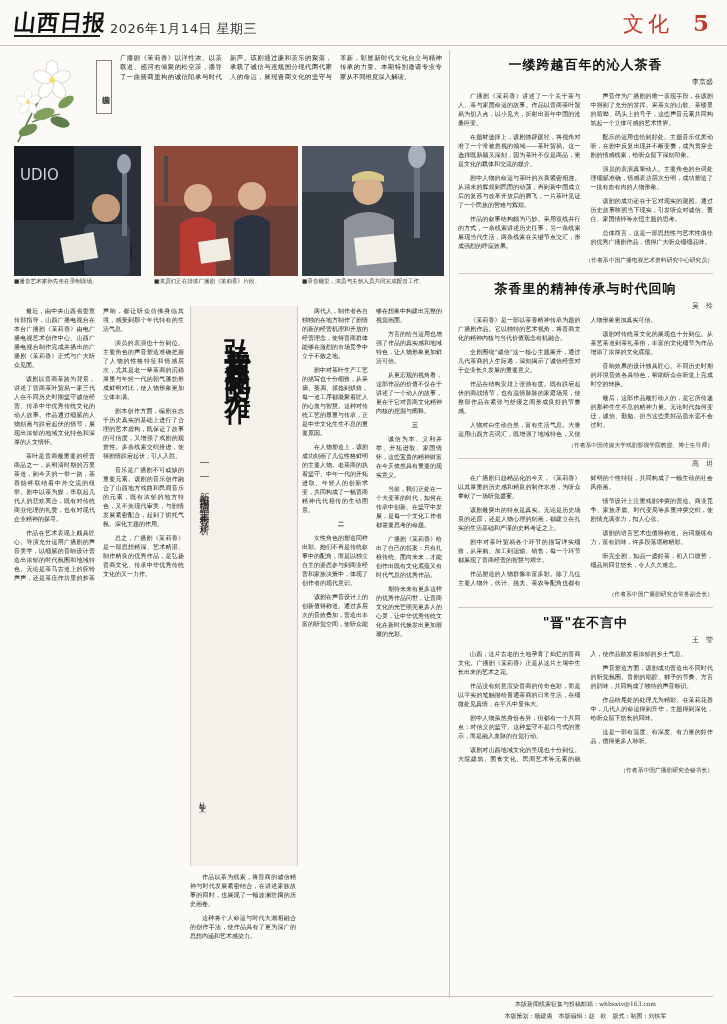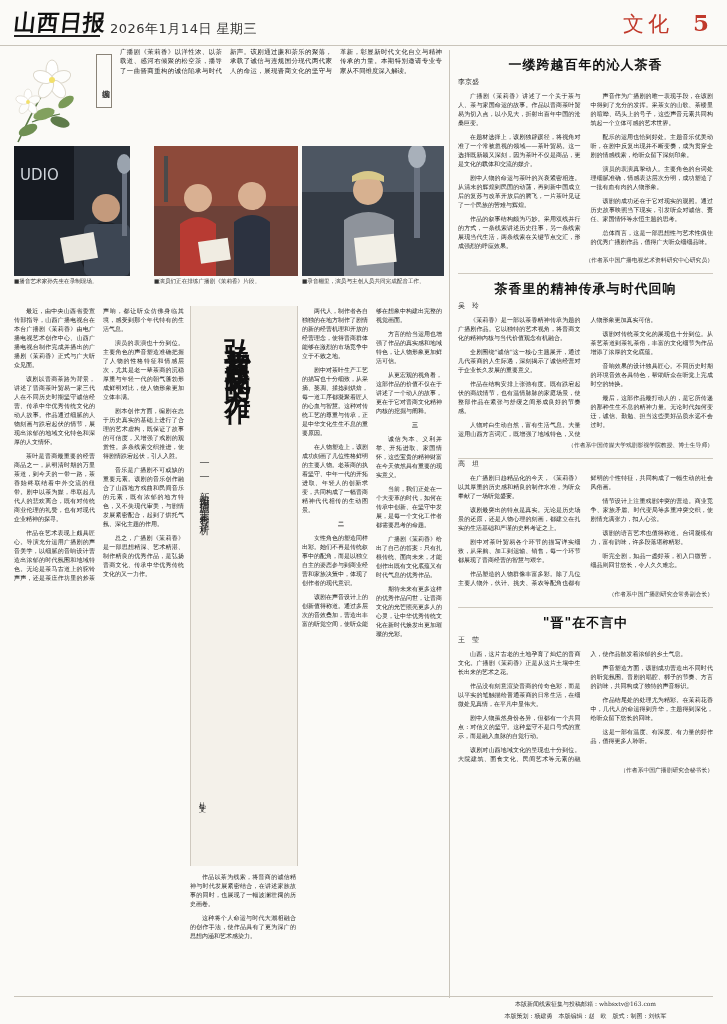--- a/index.html
+++ b/index.html
@@ -50,21 +50,21 @@
   }
   .hrule-bottom{
     position:absolute;left:14px;top:996px;width:699px;height:1px;background:#c9c4ba;
   }
 
   
   .flower{
     position:absolute;left:8px;top:52px;width:86px;height:96px;
   }
   .editor-note{
-    position:absolute;left:96px;top:48px;width:348px;height:88px;
+    position:absolute;left:96px;top:54px;width:348px;height:88px;
     font-family:"DejaVu Serif","Liberation Serif",serif;
   }
   .editor-badge{
     position:absolute;left:0px;top:6px;width:16px;height:54px;
     border:1px solid #8a8378;
     font-size:8px;line-height:11px;text-align:center;color:#333;
     padding-top:3px;box-sizing:border-box;
     writing-mode:vertical-rl;
   }
   .editor-text{
@@ -73,21 +73,21 @@
     columns:3;column-gap:8px;
   }
 
   
   .photos{
     position:absolute;left:14px;top:146px;width:430px;height:152px;
   }
   .ph{
     position:absolute;top:0;height:130px;background:#2b2f38;overflow:hidden;
   }
-  .ph1{left:0;width:116px;background:linear-gradient(160deg,#3c4450 0%,#1d2129 55%,#454d58 100%);}
+  .ph1{left:0;width:127px;background:linear-gradient(160deg,#3c4450 0%,#1d2129 55%,#454d58 100%);}
   .ph2{left:140px;width:144px;background:linear-gradient(150deg,#b8503f 0%,#6d3b33 40%,#2e2a2c 100%);}
   .ph3{left:288px;width:142px;background:linear-gradient(150deg,#4a5560 0%,#20242b 60%,#5a626c 100%);}
   .cap{
     position:absolute;top:131px;font-size:5.6px;line-height:8px;color:#333;
     font-family:"DejaVu Serif","Liberation Serif",serif;
   }
   .cap1{left:0;width:136px;}
   .cap2{left:140px;width:144px;}
   .cap3{left:288px;width:142px;}
 
@@ -142,21 +142,21 @@
 
   
   .rcol{position:absolute;left:458px;top:50px;width:255px;}
   .art{position:relative;margin-bottom:0;}
   .art-title{
     font-family:"DejaVu Serif","Liberation Serif",serif;
     font-size:13px;font-weight:bold;text-align:center;color:#111;
     letter-spacing:1px;margin:6px 0 3px 0;
   }
   .art-author{
-    font-size:7px;text-align:left;color:#333;margin-bottom:4px;
+    font-size:7px;text-align:right;color:#333;margin-bottom:4px;
     font-family:Liberation Serif, serif;
   }
   .art-body{
     font-family:"DejaVu Serif","Liberation Serif",serif;
     font-size:6px;line-height:9px;color:#222;text-align:justify;
     columns:2;column-gap:10px;
   }
   .art-body p{margin:0 0 5px 0;text-indent:12px;}
   .art-sign{
     font-size:5.8px;text-align:right;color:#333;margin-top:3px;

